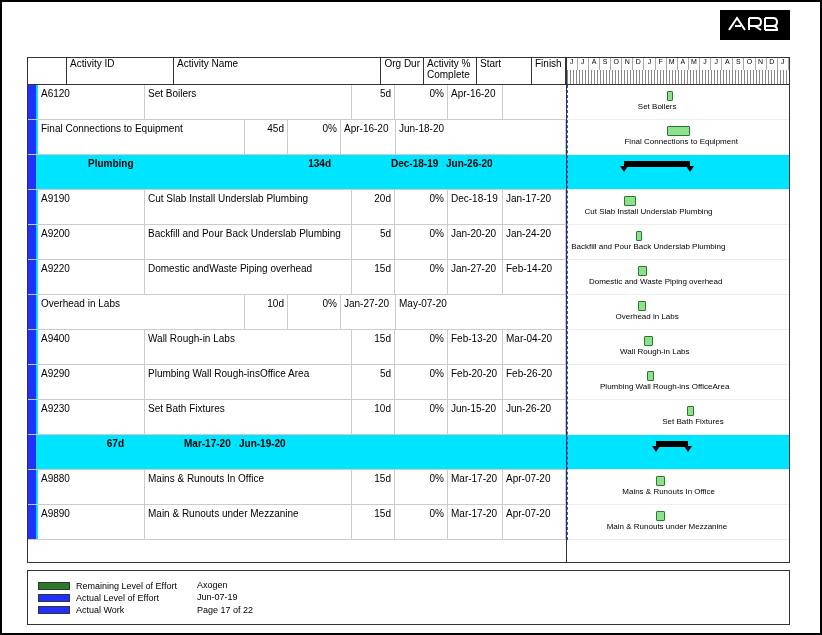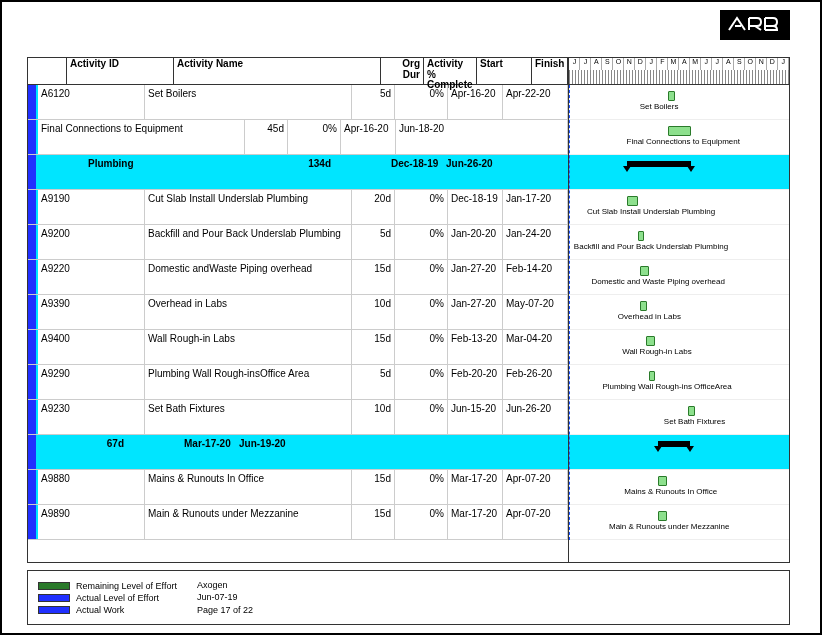--- a/index.html
+++ b/index.html
@@ -5,21 +5,21 @@
   html,body{margin:0;padding:0;font-family:Arial,Helvetica,sans-serif;font-size:10px;color:#000;background:#fff}
   .page{width:822px;height:635px;box-sizing:border-box;padding:8px;border:2px solid #000;position:relative}
   
   .logo{position:absolute;top:8px;right:30px;width:70px;height:30px;background:#000;display:flex;align-items:center;justify-content:center}
   .logo svg{width:56px;height:18px}
   
   .sheet{position:absolute;top:55px;left:25px;right:30px;bottom:70px;border:1px solid #333;display:flex;flex-direction:row}
   .cols{flex:0 0 508px;display:flex;flex-direction:column;border-right:1px solid #333}
   .gantt{flex:1;position:relative;overflow:hidden}
   
-  .hrow{display:flex;height:26px;border-bottom:1px solid #333;font-weight:bold}
+  .hrow{display:flex;height:26px;border-bottom:1px solid #333;font-weight:normal}
   .hrow>div{border-right:1px solid #333;padding:1px 3px;line-height:1.05}
   .c-side{flex:0 0 32px}
   .c-id{flex:0 0 100px}
   .c-name{flex:0 0 200px}
   .c-dur{flex:0 0 36px;text-align:right}
   .c-pct{flex:0 0 46px}
   .c-start{flex:0 0 48px}
   .c-finish{flex:1}
   
   .rows{flex:1;overflow:hidden}
@@ -82,21 +82,20 @@
         <div class="c-finish">Finish</div>
       </div>
       <div class="rows" id="rows">
           <div class="row">
             <div class="c-side stripe" style="padding: 0px;"><span class="s-blue" style="display: inline-block; width: 8px; height: 100%;"></span><span class="s-cyan" style="display: inline-block; width: 8px; height: 100%;"></span></div>
             <div class="c-id">A6120</div>
             <div class="c-name">Set Boilers</div>
             <div class="c-dur">5d</div>
             <div class="c-pct" style="text-align: right;">0%</div>
             <div class="c-start">Apr-16-20</div>
-            <div class="c-finish">Apr-22-20</div>
           </div>
           <div class="row">
             <div class="c-side stripe" style="padding: 0px;"><span class="s-blue" style="display: inline-block; width: 8px; height: 100%;"></span><span class="s-cyan" style="display: inline-block; width: 8px; height: 100%;"></span></div>
             <div class="c-name">Final Connections to Equipment</div>
             <div class="c-dur">45d</div>
             <div class="c-pct" style="text-align: right;">0%</div>
             <div class="c-start">Apr-16-20</div>
             <div class="c-finish">Jun-18-20</div>
           </div>
           <div class="row section">
@@ -130,21 +129,20 @@
             <div class="c-side stripe" style="padding: 0px;"><span class="s-blue" style="display: inline-block; width: 8px; height: 100%;"></span><span class="s-cyan" style="display: inline-block; width: 8px; height: 100%;"></span></div>
             <div class="c-id">A9220</div>
             <div class="c-name">Domestic andWaste Piping overhead</div>
             <div class="c-dur">15d</div>
             <div class="c-pct" style="text-align: right;">0%</div>
             <div class="c-start">Jan-27-20</div>
             <div class="c-finish">Feb-14-20</div>
           </div>
           <div class="row">
             <div class="c-side stripe" style="padding: 0px;"><span class="s-blue" style="display: inline-block; width: 8px; height: 100%;"></span><span class="s-cyan" style="display: inline-block; width: 8px; height: 100%;"></span></div>
-            <div class="c-id">A9390</div>
             <div class="c-name">Overhead in Labs</div>
             <div class="c-dur">10d</div>
             <div class="c-pct" style="text-align: right;">0%</div>
             <div class="c-start">Jan-27-20</div>
             <div class="c-finish">May-07-20</div>
           </div>
           <div class="row">
             <div class="c-side stripe" style="padding: 0px;"><span class="s-blue" style="display: inline-block; width: 8px; height: 100%;"></span><span class="s-cyan" style="display: inline-block; width: 8px; height: 100%;"></span></div>
             <div class="c-id">A9400</div>
             <div class="c-name">Wall Rough-in Labs</div>

